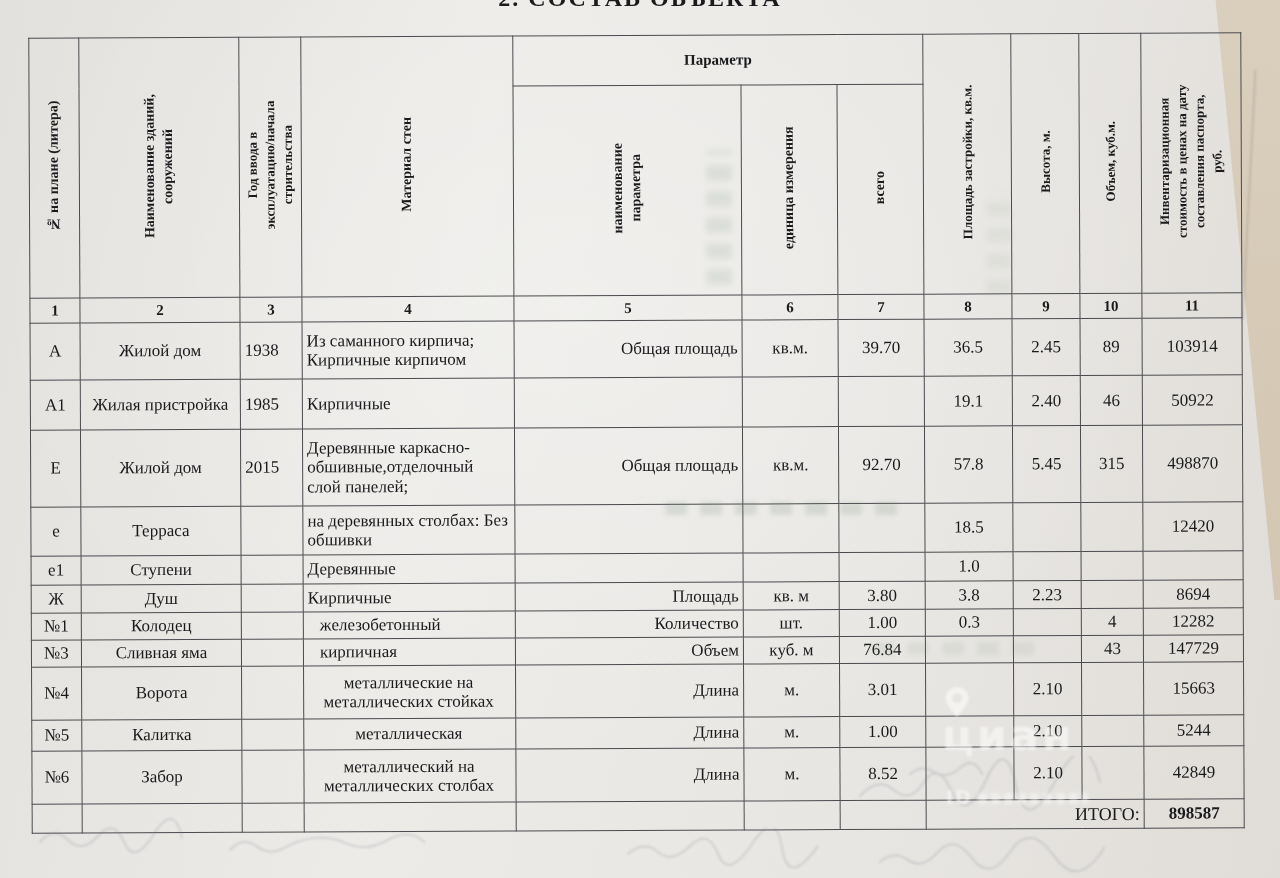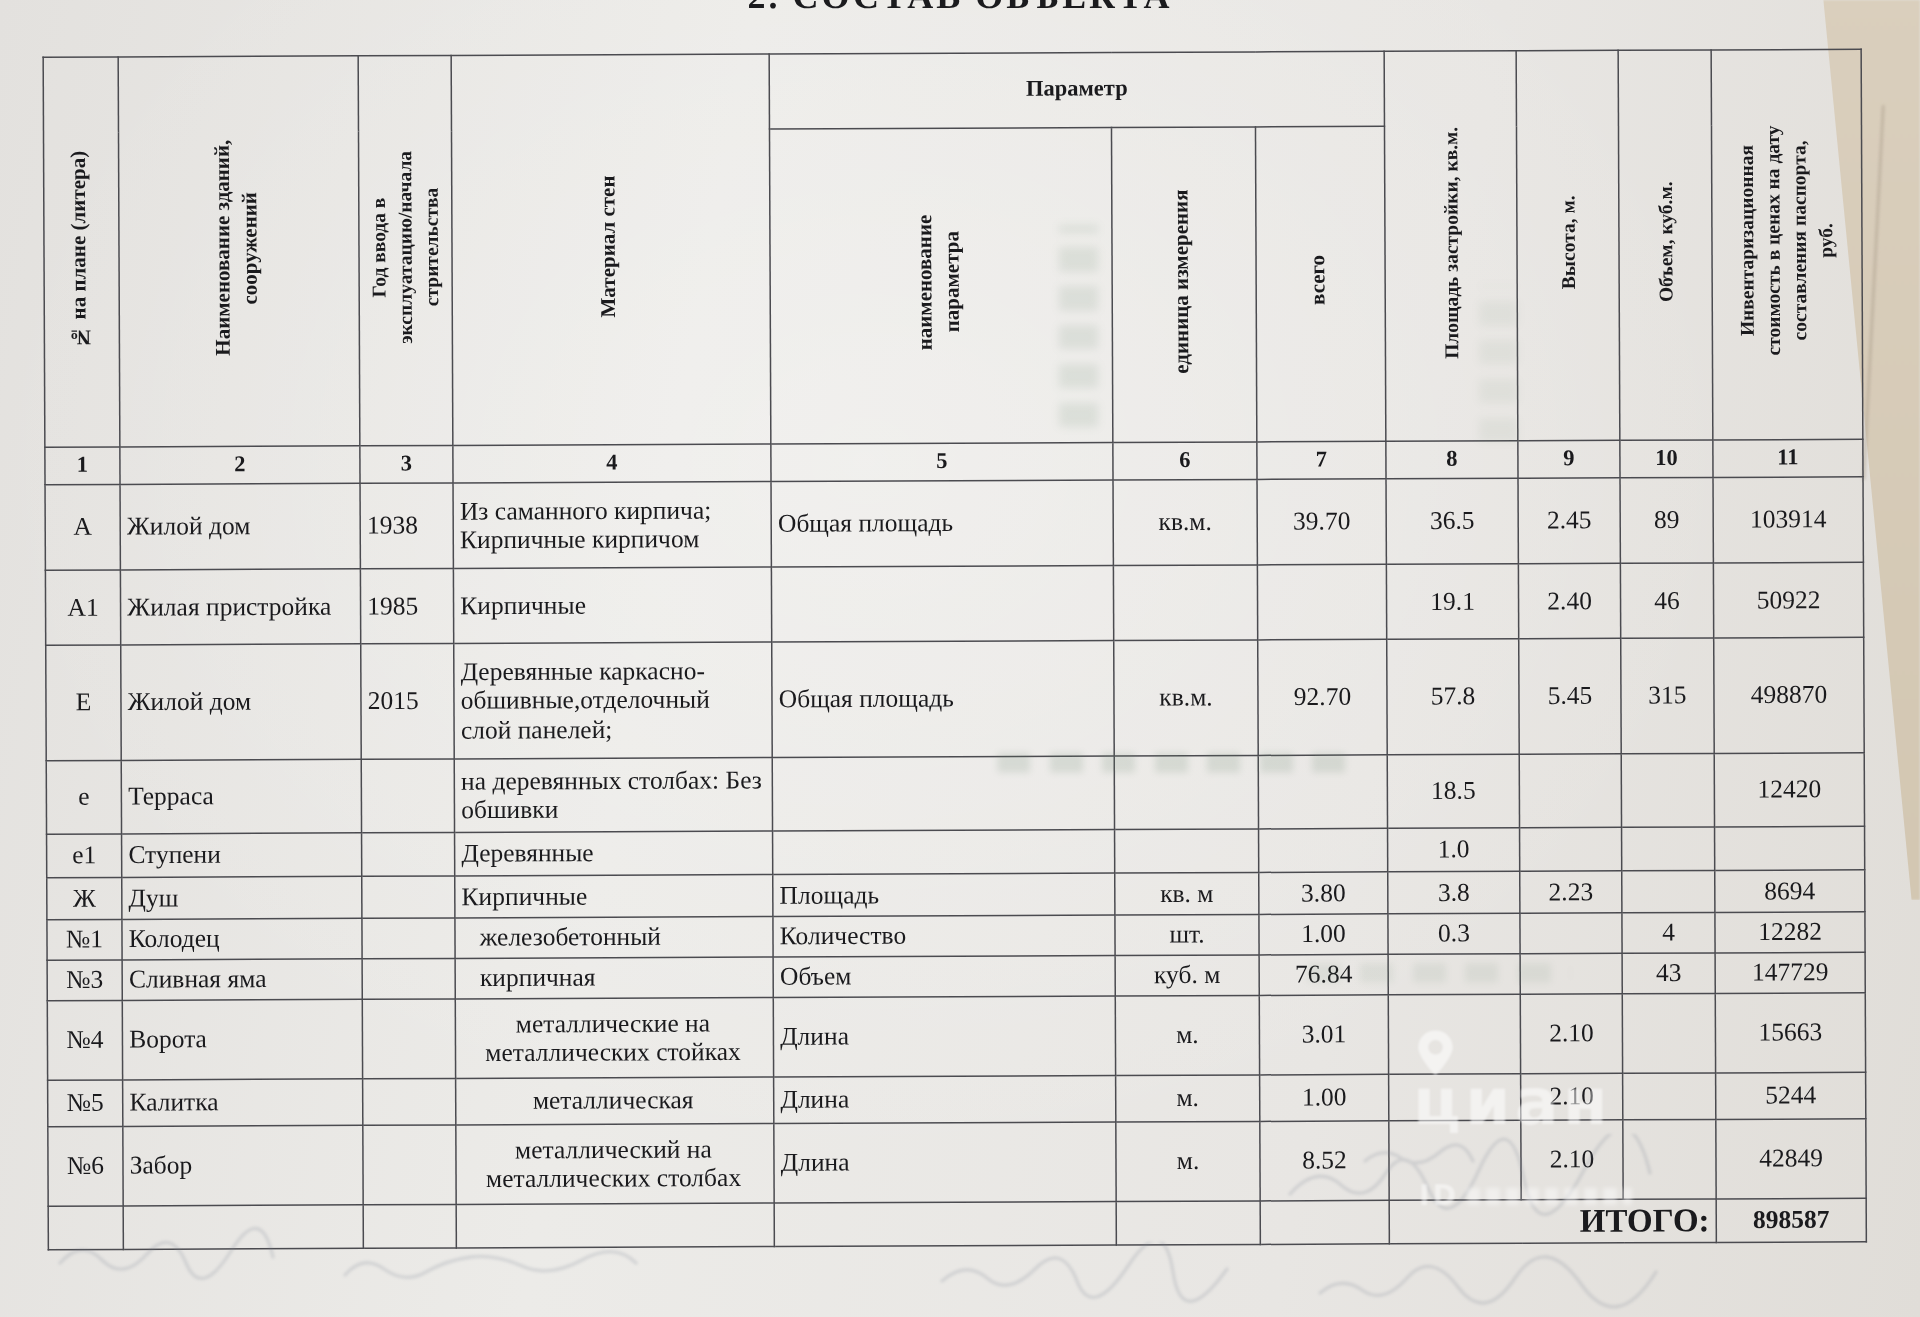--- a/index.html
+++ b/index.html
@@ -47,30 +47,30 @@
   .vh{vertical-align:middle;text-align:center;}
   .vtext{
     display:inline-block;writing-mode:vertical-rl;transform:rotate(180deg);
     white-space:pre-line;line-height:1.3;font-size:14px;max-height:235px;
   }
   .vtext.small{font-size:13px;line-height:1.35;}
   .hrow2{height:210px;}
   .numrow th{height:22px;font-size:15px;text-align:center;padding:0;}
   tbody td{font-size:17px;vertical-align:middle;line-height:1.12;}
   .c-lit{text-align:center;}
-  .c-name{text-align:left;padding-left:8px;padding-right:30px;}
+  .c-name{text-align:center;padding-left:8px;padding-right:30px;}
   .c-year{}
   .c-mat{text-align:left;padding-left:5px;}
   .mat-ind .c-mat{padding-left:16px;}
   .mat-ctr .c-mat{text-align:center;padding-left:2px;}
-  .c-par{text-align:left;padding-left:9px;margin-left:12px;}
+  .c-par{text-align:right;padding-left:9px;margin-left:12px;}
   .c-unit,.c-tot,.c-area,.c-ht,.c-vol,.c-cost{text-align:center;}
   .h57{height:57px}.h50{height:50px}.h77{height:77px}.h49{height:49px}
   .h29{height:29px}.h28{height:28px}.h27{height:27px}.h53{height:53px}.h31{height:31px}
-  .total-label{font-weight:bold;text-align:right;font-size:22px;padding-right:8px;}
+  .total-label{font-weight:normal;text-align:right;font-size:18px;padding-right:8px;}
   .total-value{font-weight:bold;text-align:center;font-size:17px;}
   
   .watermark{
     position:absolute;left:930px;top:684px;width:260px;height:125px;
     pointer-events:none;z-index:5;filter:blur(0.8px);
   }
   .wm-pin{position:absolute;left:14px;top:2px;opacity:0.55;}
   .wm-text{
     position:absolute;left:12px;top:26px;
     font-family:"DejaVu Sans", sans-serif;font-weight:bold;font-size:43px;

